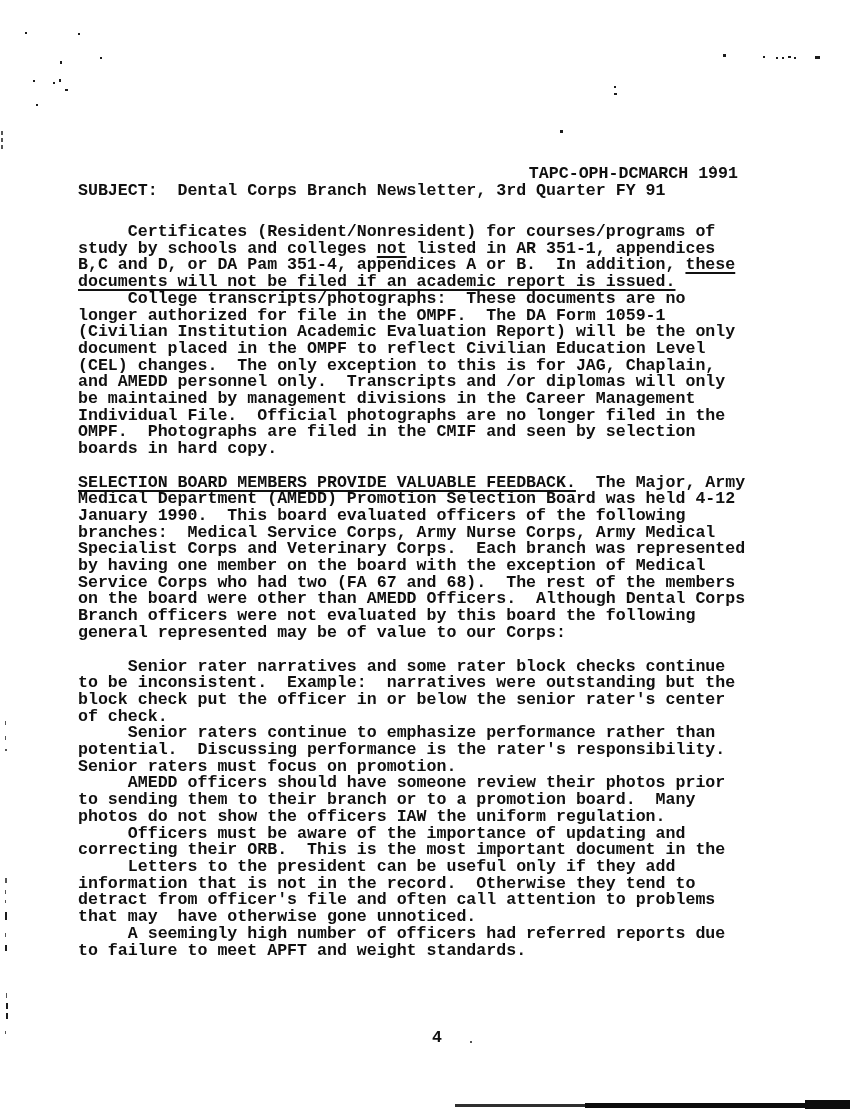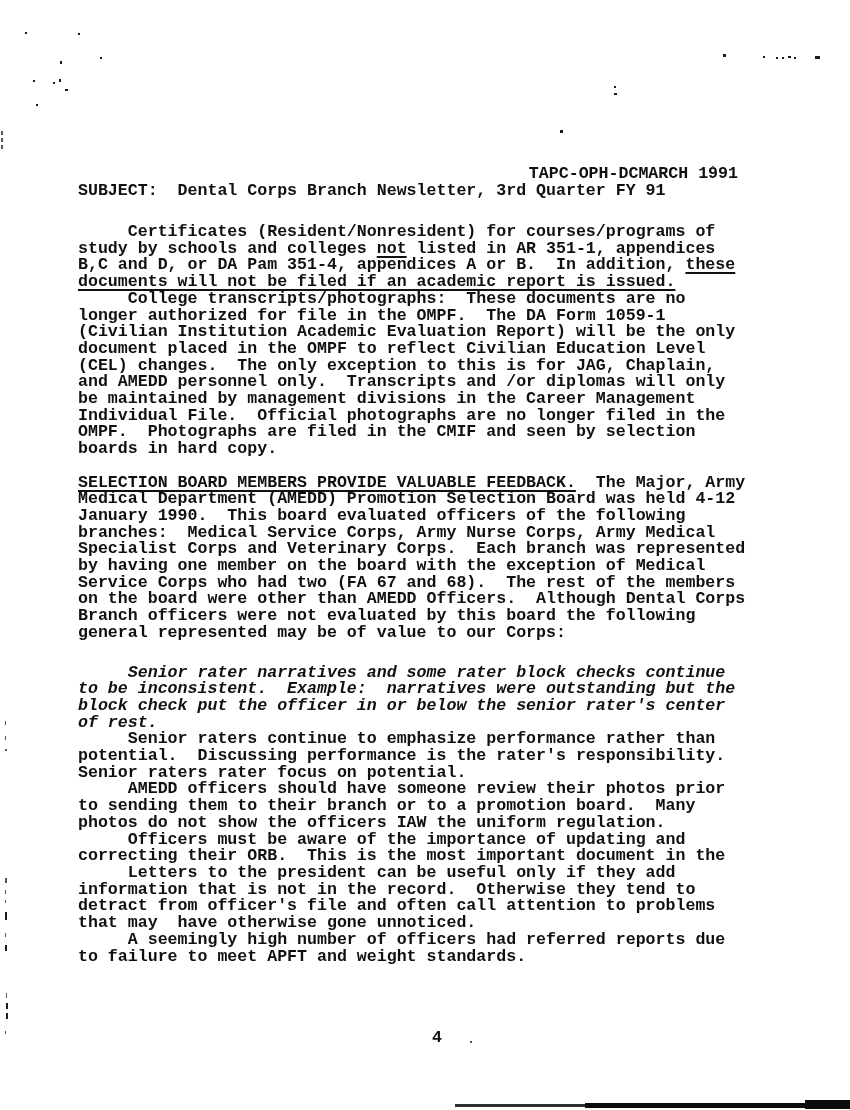--- a/index.html
+++ b/index.html
@@ -78,30 +78,30 @@
         <div class="line"><span>Medical Department (AMEDD) Promotion Selection Board was held 4-12</span></div>
         <div class="line"><span>January 1990.  This board evaluated officers of the following</span></div>
         <div class="line"><span>branches:  Medical Service Corps, Army Nurse Corps, Army Medical</span></div>
         <div class="line"><span>Specialist Corps and Veterinary Corps.  Each branch was represented</span></div>
         <div class="line"><span>by having one member on the board with the exception of Medical</span></div>
         <div class="line"><span>Service Corps who had two (FA 67 and 68).  The rest of the members</span></div>
         <div class="line"><span>on the board were other than AMEDD Officers.  Although Dental Corps</span></div>
         <div class="line"><span>Branch officers were not evaluated by this board the following</span></div>
         <div class="line"><span>general represented may be of value to our Corps:</span></div>
       </div>
-      <div class="para" style="margin-top: 23px; font-style: italic;">
+      <div class="para" style="margin-top: 17px;">
         <div class="line"><span>     Senior rater narratives and some rater block checks continue</span></div>
         <div class="line"><span>to be inconsistent.  Example:  narratives were outstanding but the</span></div>
         <div class="line"><span>block check put the officer in or below the senior rater's center</span></div>
-        <div class="line"><span>of rest.</span></div>
+        <div class="line"><span>of check.</span></div>
       </div>
       <div class="para">
         <div class="line"><span>     Senior raters continue to emphasize performance rather than</span></div>
         <div class="line"><span>potential.  Discussing performance is the rater's responsibility.</span></div>
-        <div class="line"><span>Senior raters rater focus on potential.</span></div>
+        <div class="line"><span>Senior raters must focus on promotion.</span></div>
       </div>
       <div class="para">
         <div class="line"><span>     AMEDD officers should have someone review their photos prior</span></div>
         <div class="line"><span>to sending them to their branch or to a promotion board.  Many</span></div>
         <div class="line"><span>photos do not show the officers IAW the uniform regulation.</span></div>
       </div>
       <div class="para">
         <div class="line"><span>     Officers must be aware of the importance of updating and</span></div>
         <div class="line"><span>correcting their ORB.  This is the most important document in the</span></div>
       </div>

